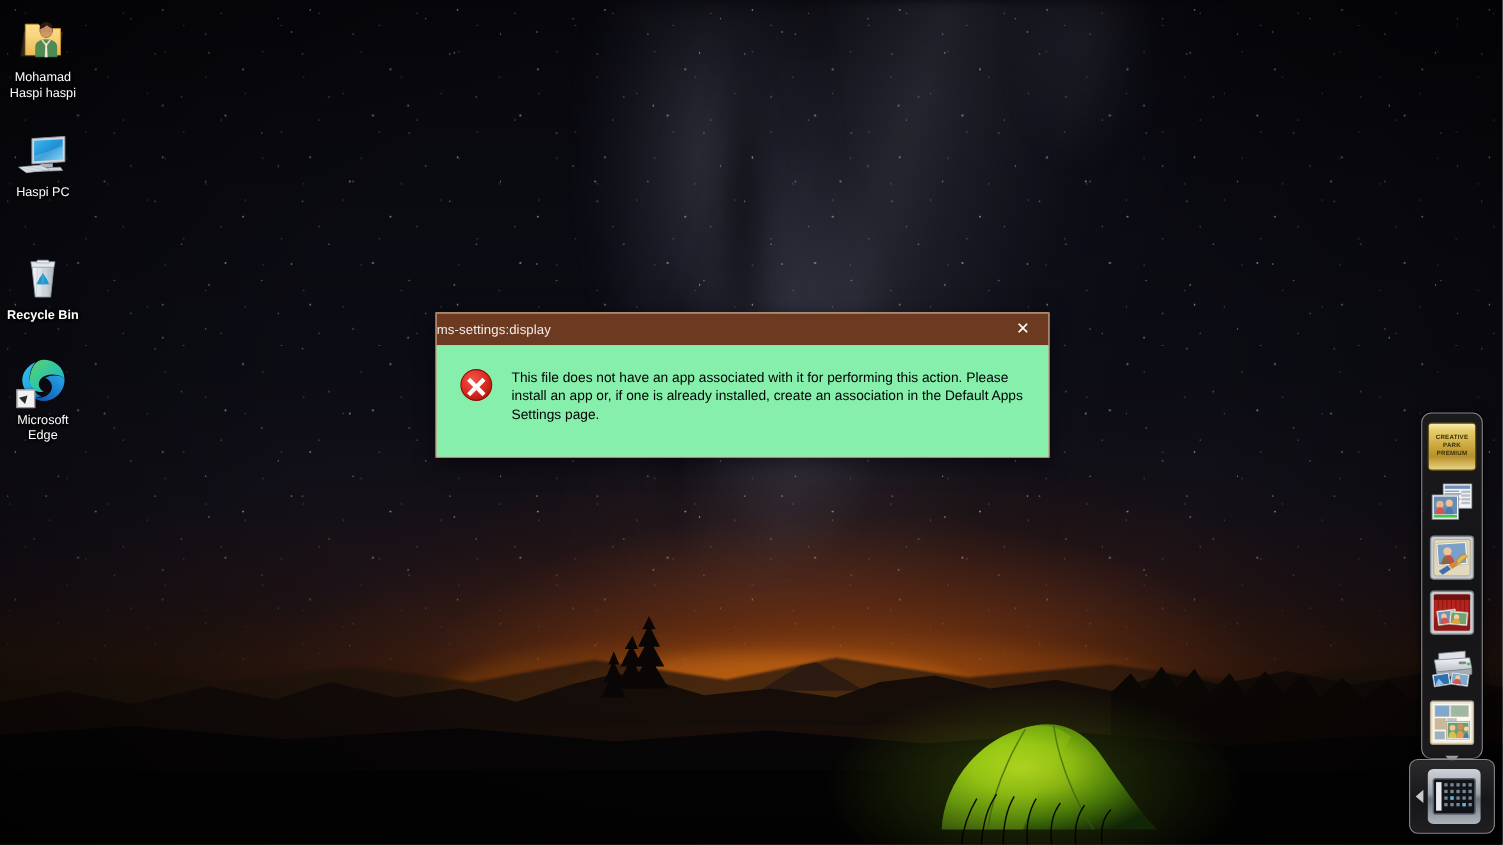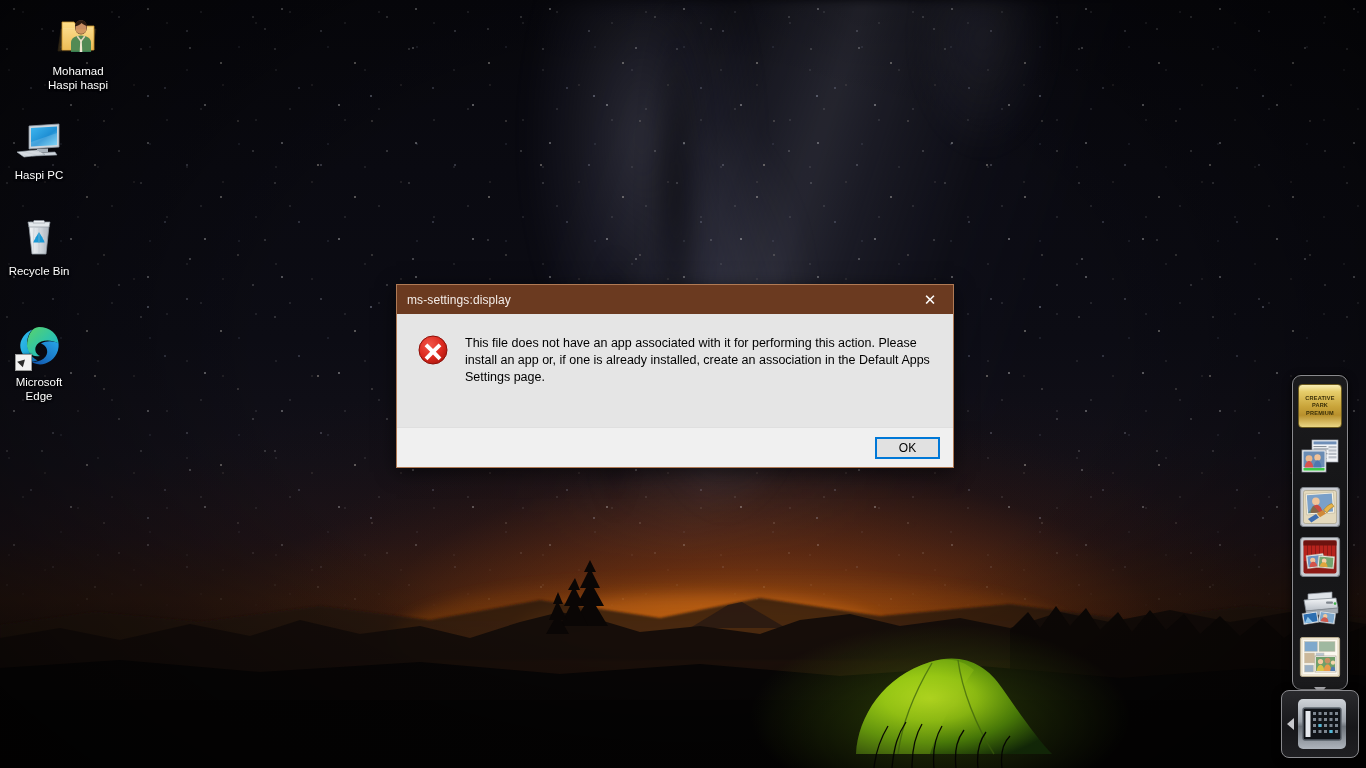--- a/index.html
+++ b/index.html
@@ -167,43 +167,42 @@
     background: #ffffff;
     border: 1px solid #b07a55;
     box-shadow: 0 4px 18px rgba(0,0,0,0.55);
     font-size: 12px;
   }
   #dialog-titlebar {
     height: 29px;
     background: #6b3a20;
     display: flex;
     align-items: center;
-    padding-left: 10px;
     cursor: default;
   }
   #dialog-title {
     color: #f3ece8;
     font-size: 12px;
     letter-spacing: 0.1px;
     flex: 1;
   }
   #dialog-close {
     width: 46px;
     height: 29px;
     display: flex;
     align-items: center;
     justify-content: center;
     color: #ffffff;
     font-size: 15px;
     line-height: 1;
     cursor: default;
   }
   #dialog-body {
-    background: #e5e5e5;
-    padding: 19px 22px 38px 20px;
+    background: #86efac;
+    padding: 19px 22px 26px 20px;
     display: flex;
     align-items: flex-start;
     gap: 16px;
     min-height: 56px;
   }
   #error-icon { flex: 0 0 32px; width: 32px; height: 32px; margin-top: 1px; }
   #dialog-message {
     color: #000000;
     font-size: 12.5px;
     line-height: 17px;
@@ -398,21 +397,21 @@
       <path d="M912,768 C912,748 916,734 922,724"></path>
       <path d="M934,768 C932,748 936,736 942,726"></path>
       <path d="M956,768 C954,748 958,738 964,730"></path>
       <path d="M978,768 C976,750 980,740 986,732"></path>
       <path d="M1002,768 C1000,752 1004,742 1010,736"></path>
     </g>
   </svg>
 
   <div class="wp-layer wp-vignette"></div>
 
-  <div class="icon-cell" style="left:2px; top:12px;margin-left:39px;">
+  <div class="icon-cell" style="left:2px; top:12px;">
     <div class="icon-art">
       <svg viewBox="0 0 48 48" width="48" height="48">
         <defs>
           <linearGradient id="fldB" x1="0" y1="0" x2="0" y2="1">
             <stop offset="0%" stop-color="#ffdf8a"></stop>
               <stop offset="100%" stop-color="#e8b44a"></stop>
           </linearGradient>
           <linearGradient id="fldF" x1="0" y1="0" x2="0" y2="1">
             <stop offset="0%" stop-color="#ffe9a6"></stop>
               <stop offset="100%" stop-color="#f0c05e"></stop>
@@ -453,21 +452,21 @@
         <g stroke="#b4bcc4" stroke-width="0.55">
           <path d="M5,37.2 L23.4,35.4"></path>
             <path d="M6.6,38.4 L25,36.6"></path>
             <path d="M8.3,39.6 L26.6,37.8"></path>
         </g>
       </svg>
     </div>
     <div class="icon-label">Haspi PC</div>
   </div>
 
-  <div class="icon-cell" style="left:2px; top:212px;">
+  <div class="icon-cell" style="left:2px; top:228px;font-weight:bold;">
     <div class="icon-art">
       <svg viewBox="0 0 48 48" width="48" height="48">
         <defs>
           <linearGradient id="binG" x1="0" y1="0" x2="1" y2="0">
             <stop offset="0%" stop-color="#f4f6f8"></stop>
               <stop offset="48%" stop-color="#d7dde3"></stop>
             <stop offset="100%" stop-color="#aeb6bf"></stop>
           </linearGradient>
         </defs>
         <path d="M14,14 L34,14 L31,42 L17,42 Z" fill="url(#binG)" stroke="#9199a2" stroke-width="0.8"></path>
@@ -536,23 +535,20 @@
             <stop offset="100%" stop-color="#a8140c"></stop>
           </radialGradient>
         </defs>
         <circle cx="16" cy="16" r="14" fill="url(#errG)" stroke="#8e0f08" stroke-width="1"></circle>
         <path d="M10.4,9.4 L16,15 L21.6,9.4 L24.4,12.2 L18.8,17.8 L24.4,23.4 L21.6,26.2
                  L16,20.6 L10.4,26.2 L7.6,23.4 L13.2,17.8 L7.6,12.2 Z" fill="#ffffff"></path>
       </svg>
       <div id="dialog-message">This file does not have an app associated with it for performing this action. Please install an app or, if one is already installed, create an association in the Default Apps Settings page.</div>
     </div>
 
-    <div id="dialog-footer">
-      <button id="ok-button">OK</button>
-    </div>
   </div>
 
   <div id="quickmenu">
 
     <div class="qm-item qm-gold">
       <span>
         <span>CREATIVE</span><br>
         <span>PARK</span><br>
         <span>PREMIUM</span>
       </span>

